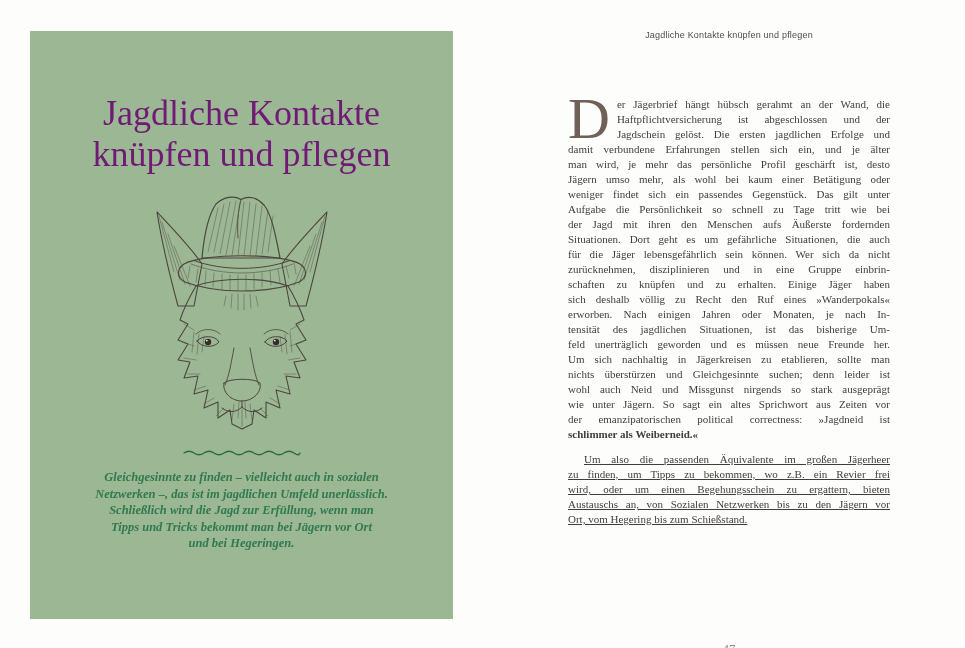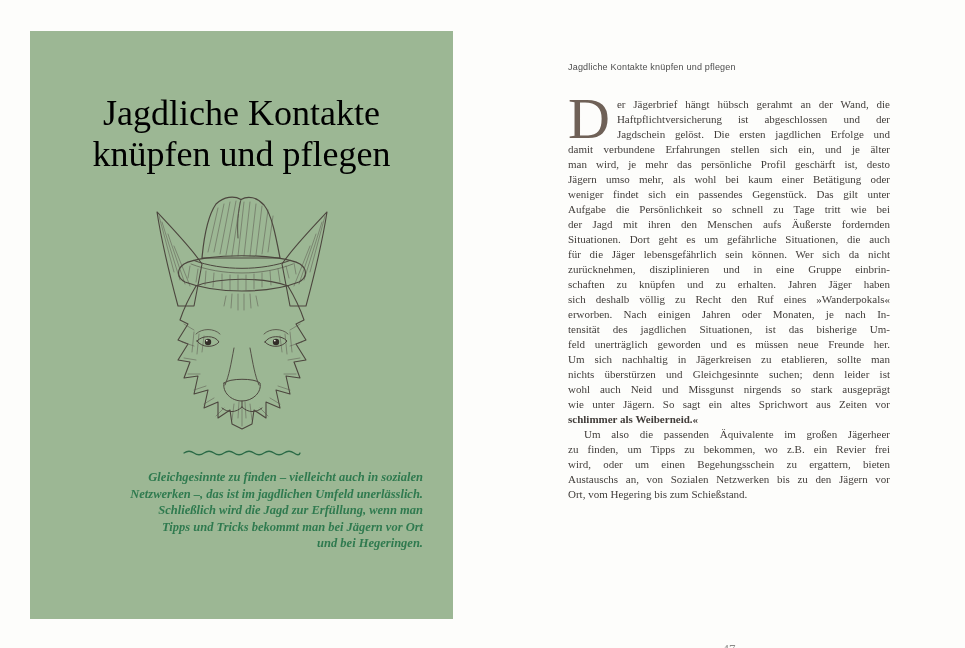--- a/index.html
+++ b/index.html
@@ -2,41 +2,41 @@
 <html lang="de"><head>
 <meta charset="utf-8">
 <style>
   html,body{margin:0;padding:0;background:#fdfdfb;}
   .stage{position:relative;width:965px;height:648px;background:#fdfdfb;overflow:hidden;
          font-family:"Liberation Serif",serif;}
 
   
   .left-page{position:absolute;left:30px;top:31px;width:423px;height:588px;background:#9cb794;}
   .chapter-title{position:absolute;left:0;top:62px;width:100%;text-align:center;
-                 color:#000000;font-size:36px;line-height:41px;font-weight:500;
+                 color:#701a75;font-size:36px;line-height:41px;font-weight:500;
                  font-family:"Liberation Serif",serif;}
   .wolf-wrap{position:absolute;left:50%;top:163px;transform:translateX(-50%);
              width:196px;height:236px;}
   .wolf-wrap svg{display:block;width:100%;height:100%;}
   .wavy{position:absolute;left:50%;top:417px;transform:translateX(-50%);width:120px;height:10px;}
-  .quote{position:absolute;left:30px;right:30px;top:438px;text-align:right;
+  .quote{position:absolute;left:30px;right:30px;top:438px;text-align:center;
          color:#2f7a4f;font-style:italic;font-weight:bold;
          font-size:12.5px;line-height:16.5px;font-family:"Liberation Serif",serif;}
 
   
-  .running-header{position:absolute;left:568px;width:322px;top:30px;
+  .running-header{position:absolute;left:568px;width:322px;top:30px;text-align:center;
                   font-family:"Liberation Sans",sans-serif;font-size:9px;letter-spacing:.2px;
-                  color:#4d4d4d;margin-top:32px;}
+                  color:#4d4d4d;}
   .bodycol{position:absolute;left:568px;top:97px;width:322px;color:#413d3a;
            font-size:11px;line-height:15px;font-family:"Liberation Serif",serif;}
   .dropcap{float:left;font-family:"Liberation Serif",serif;color:#6f6157;
            font-size:58px;line-height:43px;height:43px;padding:0 7px 0 0;}
   .bline{text-align:justify;text-align-last:justify;}
   .p1 .lines .bline:last-child{text-align-last:left;font-weight:bold;}
-  .p2{}
+  .p2{margin-top:10px;text-decoration:underline;}
   .p2 .lines .bline:first-of-type{text-indent:16px;}
   .p2 .lines .bline:last-child{text-align-last:left;}
   .page-number{position:absolute;left:568px;width:322px;top:601px;text-align:center;
                color:#8b8a88;font-size:13px;font-family:Liberation Serif, serif;margin-top:40px;}
 
   
   .ink{stroke:#4c463e;stroke-linejoin:round;stroke-linecap:round;fill:none;}
   .hatch{stroke:#57514a;stroke-width:.65;stroke-linecap:round;fill:none;opacity:.75;}
 </style>
 </head>
@@ -126,29 +126,30 @@
           <div class="bline">Jagdschein gelöst. Die ersten jagdlichen Erfolge und</div>
           <div class="bline">damit verbundene Erfahrungen stellen sich ein, und je älter</div>
           <div class="bline">man wird, je mehr das persönliche Profil geschärft ist, desto</div>
           <div class="bline">Jägern umso mehr, als wohl bei kaum einer Betätigung oder</div>
           <div class="bline">weniger findet sich ein passendes Gegenstück. Das gilt unter</div>
           <div class="bline">Aufgabe die Persönlichkeit so schnell zu Tage tritt wie bei</div>
           <div class="bline">der Jagd mit ihren den Menschen aufs Äußerste fordernden</div>
           <div class="bline">Situationen. Dort geht es um gefährliche Situationen, die auch</div>
           <div class="bline">für die Jäger lebensgefährlich sein können. Wer sich da nicht</div>
           <div class="bline">zurücknehmen, disziplinieren und in eine Gruppe einbrin-</div>
-          <div class="bline">schaften zu knüpfen und zu erhalten. Jahren Jäger haben</div>
+          <div class="bline">schaften zu knüpfen und zu erhalten. Einige Jäger haben</div>
           <div class="bline">sich deshalb völlig zu Recht den Ruf eines »Wanderpokals«</div>
           <div class="bline">erworben. Nach einigen Jahren oder Monaten, je nach In-</div>
           <div class="bline">tensität des jagdlichen Situationen, ist das bisherige Um-</div>
           <div class="bline">feld unerträglich geworden und es müssen neue Freunde her.</div>
           <div class="bline">Um sich nachhaltig in Jägerkreisen zu etablieren, sollte man</div>
           <div class="bline">nichts überstürzen und Gleichgesinnte suchen; denn leider ist</div>
           <div class="bline">wohl auch Neid und Missgunst nirgends so stark ausgeprägt</div>
           <div class="bline">wie unter Jägern. So sagt ein altes Sprichwort aus Zeiten vor</div>
+          <div class="bline">der emanzipatorischen political correctness: »Jagdneid ist</div>
           <div class="bline">schlimmer als Weiberneid.«</div>
         </div>
     </div>
     <div class="para p2">
       <div class="lines">
 
       <div class="bline">Um also die passenden Äquivalente im großen Jägerheer</div>
           <div class="bline">zu finden, um Tipps zu bekommen, wo z.B. ein Revier frei</div>
           <div class="bline">wird, oder um einen Begehungsschein zu ergattern, bieten</div>
           <div class="bline">Austauschs an, von Sozialen Netzwerken bis zu den Jägern vor</div>

